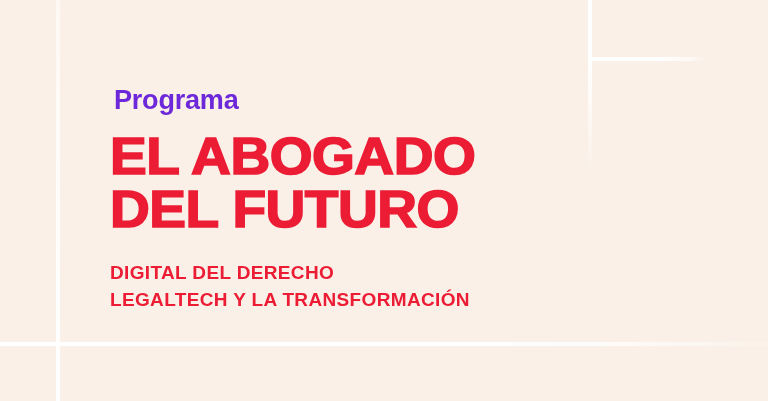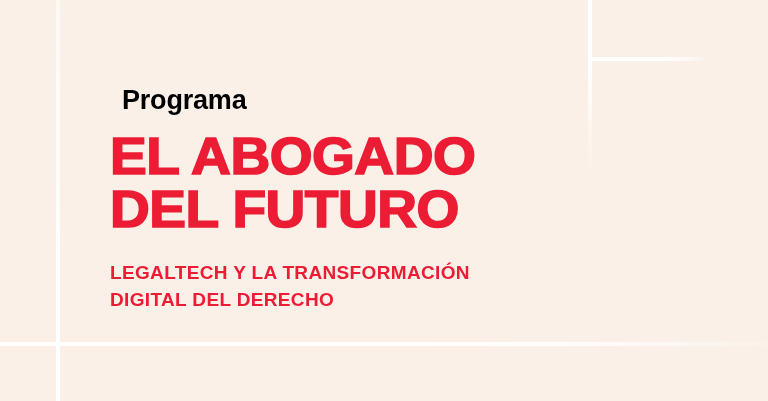--- a/index.html
+++ b/index.html
@@ -86,27 +86,27 @@
 
   
   .content {
     position: absolute;
     left: 110px;
     top: 84px;
     width: 620px;
   }
 
   .eyebrow {
-    color: #000000;
+    color: #6d28d9;
     font-family: "Liberation Sans", sans-serif;
     font-weight: bold;
     font-size: 27px;
     line-height: 32px;
     letter-spacing: -0.2px;
-    margin: 0 0 14px 12px;
+    margin: 0 0 14px 4px;
   }
 
   .headline {
     margin: 0;
     color: #ec1c35;
     font-family: "Liberation Sans", sans-serif;
     font-weight: bold;
     font-size: 52px;
     line-height: 53px;
     letter-spacing: -0.5px;
@@ -148,18 +148,18 @@
   <div class="content">
 
     <p class="eyebrow">Programa</p>
 
     <h1 class="headline">
       <span class="hl-line">EL ABOGADO</span>
       <span class="hl-line">DEL FUTURO</span>
     </h1>
 
     <h2 class="subtitle">
+      <span class="sub-line">DIGITAL DEL DERECHO</span>
       <span class="sub-line">LEGALTECH Y LA TRANSFORMACIÓN</span>
-      <span class="sub-line">DIGITAL DEL DERECHO</span>
     </h2>
 
   </div>
 </div>
 
 </body></html>

